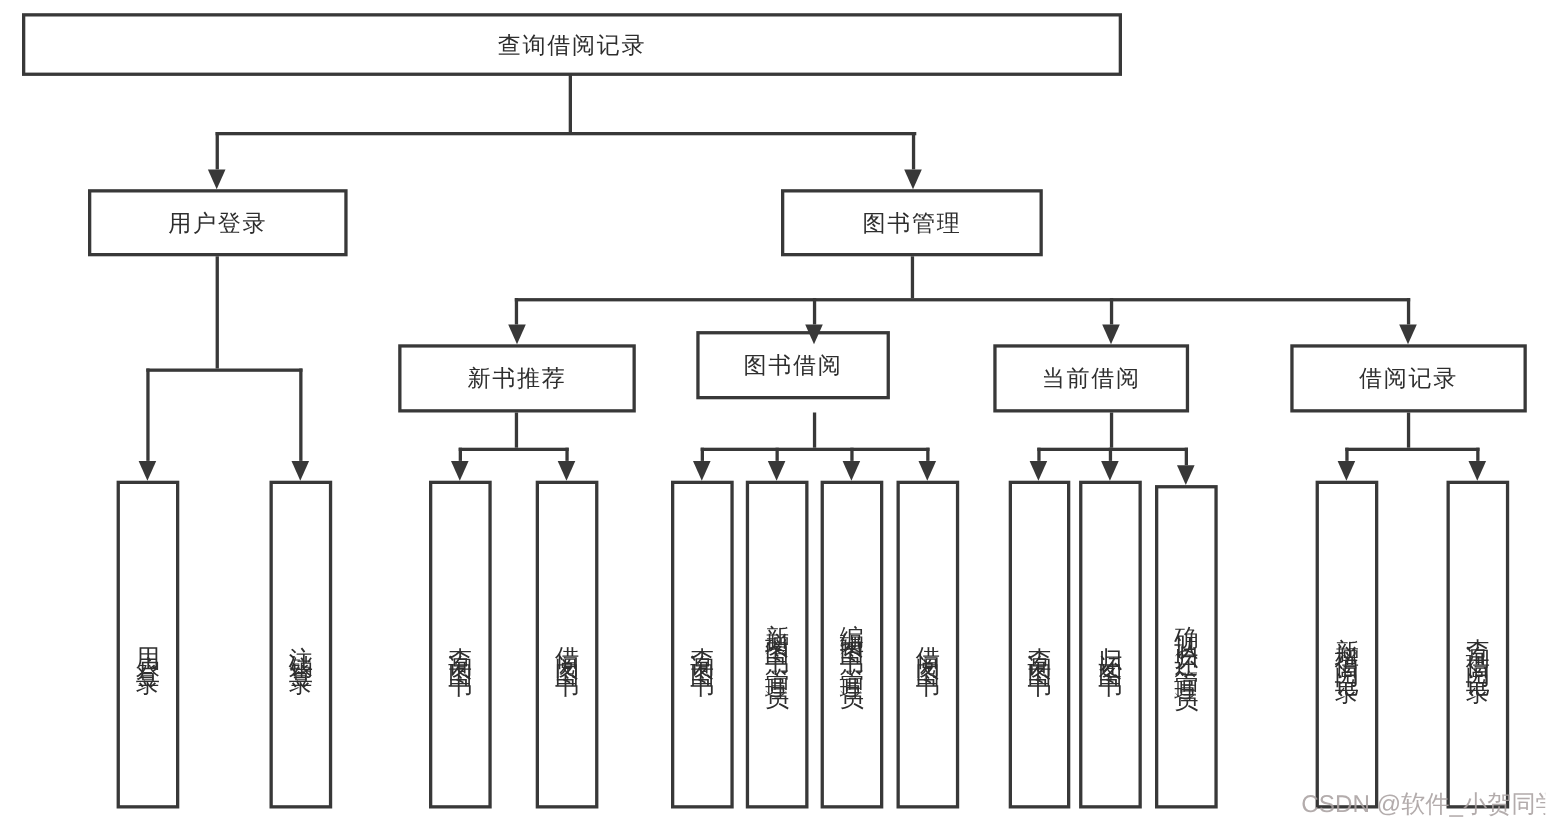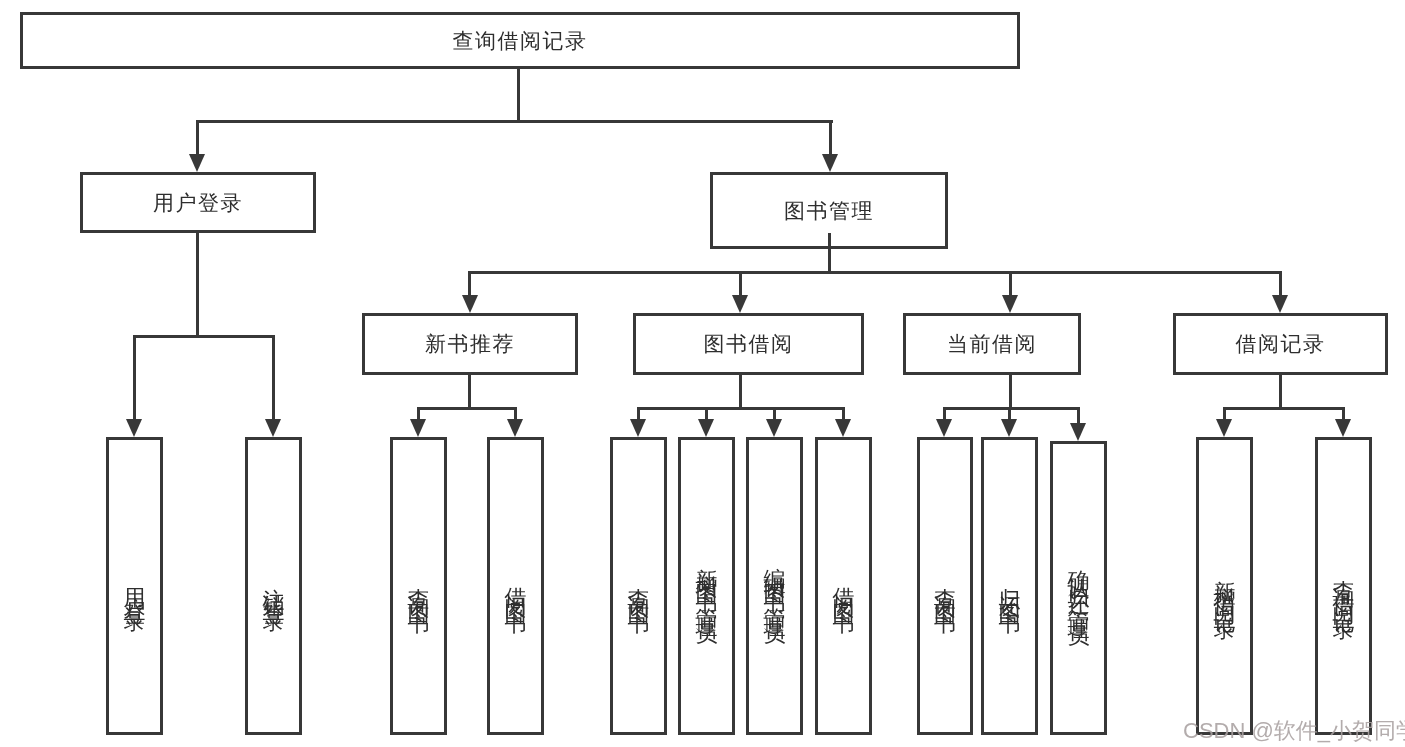--- a/index.html
+++ b/index.html
@@ -35,29 +35,29 @@
 <div class="canvas">
 
   <div class="box hnode" style="left:20px;top:12px;width:1000px;height:57px">
     <span>查询借阅记录</span>
   </div>
 
   <div class="box hnode" style="left:80px;top:172px;width:236px;height:61px">
     <span>用户登录</span>
   </div>
 
-  <div class="box hnode" style="left:710px;top:172px;width:238px;height:77px">
+  <div class="box hnode" style="left:710px;top:172px;width:238px;height:61px">
     <span>图书管理</span>
   </div>
 
   <div class="box hnode" style="left:362px;top:313px;width:216px;height:62px">
     <span>新书推荐</span>
   </div>
 
-  <div class="box hnode" style="left:633px;top:313px;width:231px;height:62px">
+  <div class="box hnode" style="left:633px;top:301px;width:176px;height:62px">
     <span>图书借阅</span>
   </div>
 
   <div class="box hnode" style="left:903px;top:313px;width:178px;height:62px">
     <span>当前借阅</span>
   </div>
 
   <div class="box hnode" style="left:1173px;top:313px;width:215px;height:62px">
     <span>借阅记录</span>
   </div>

